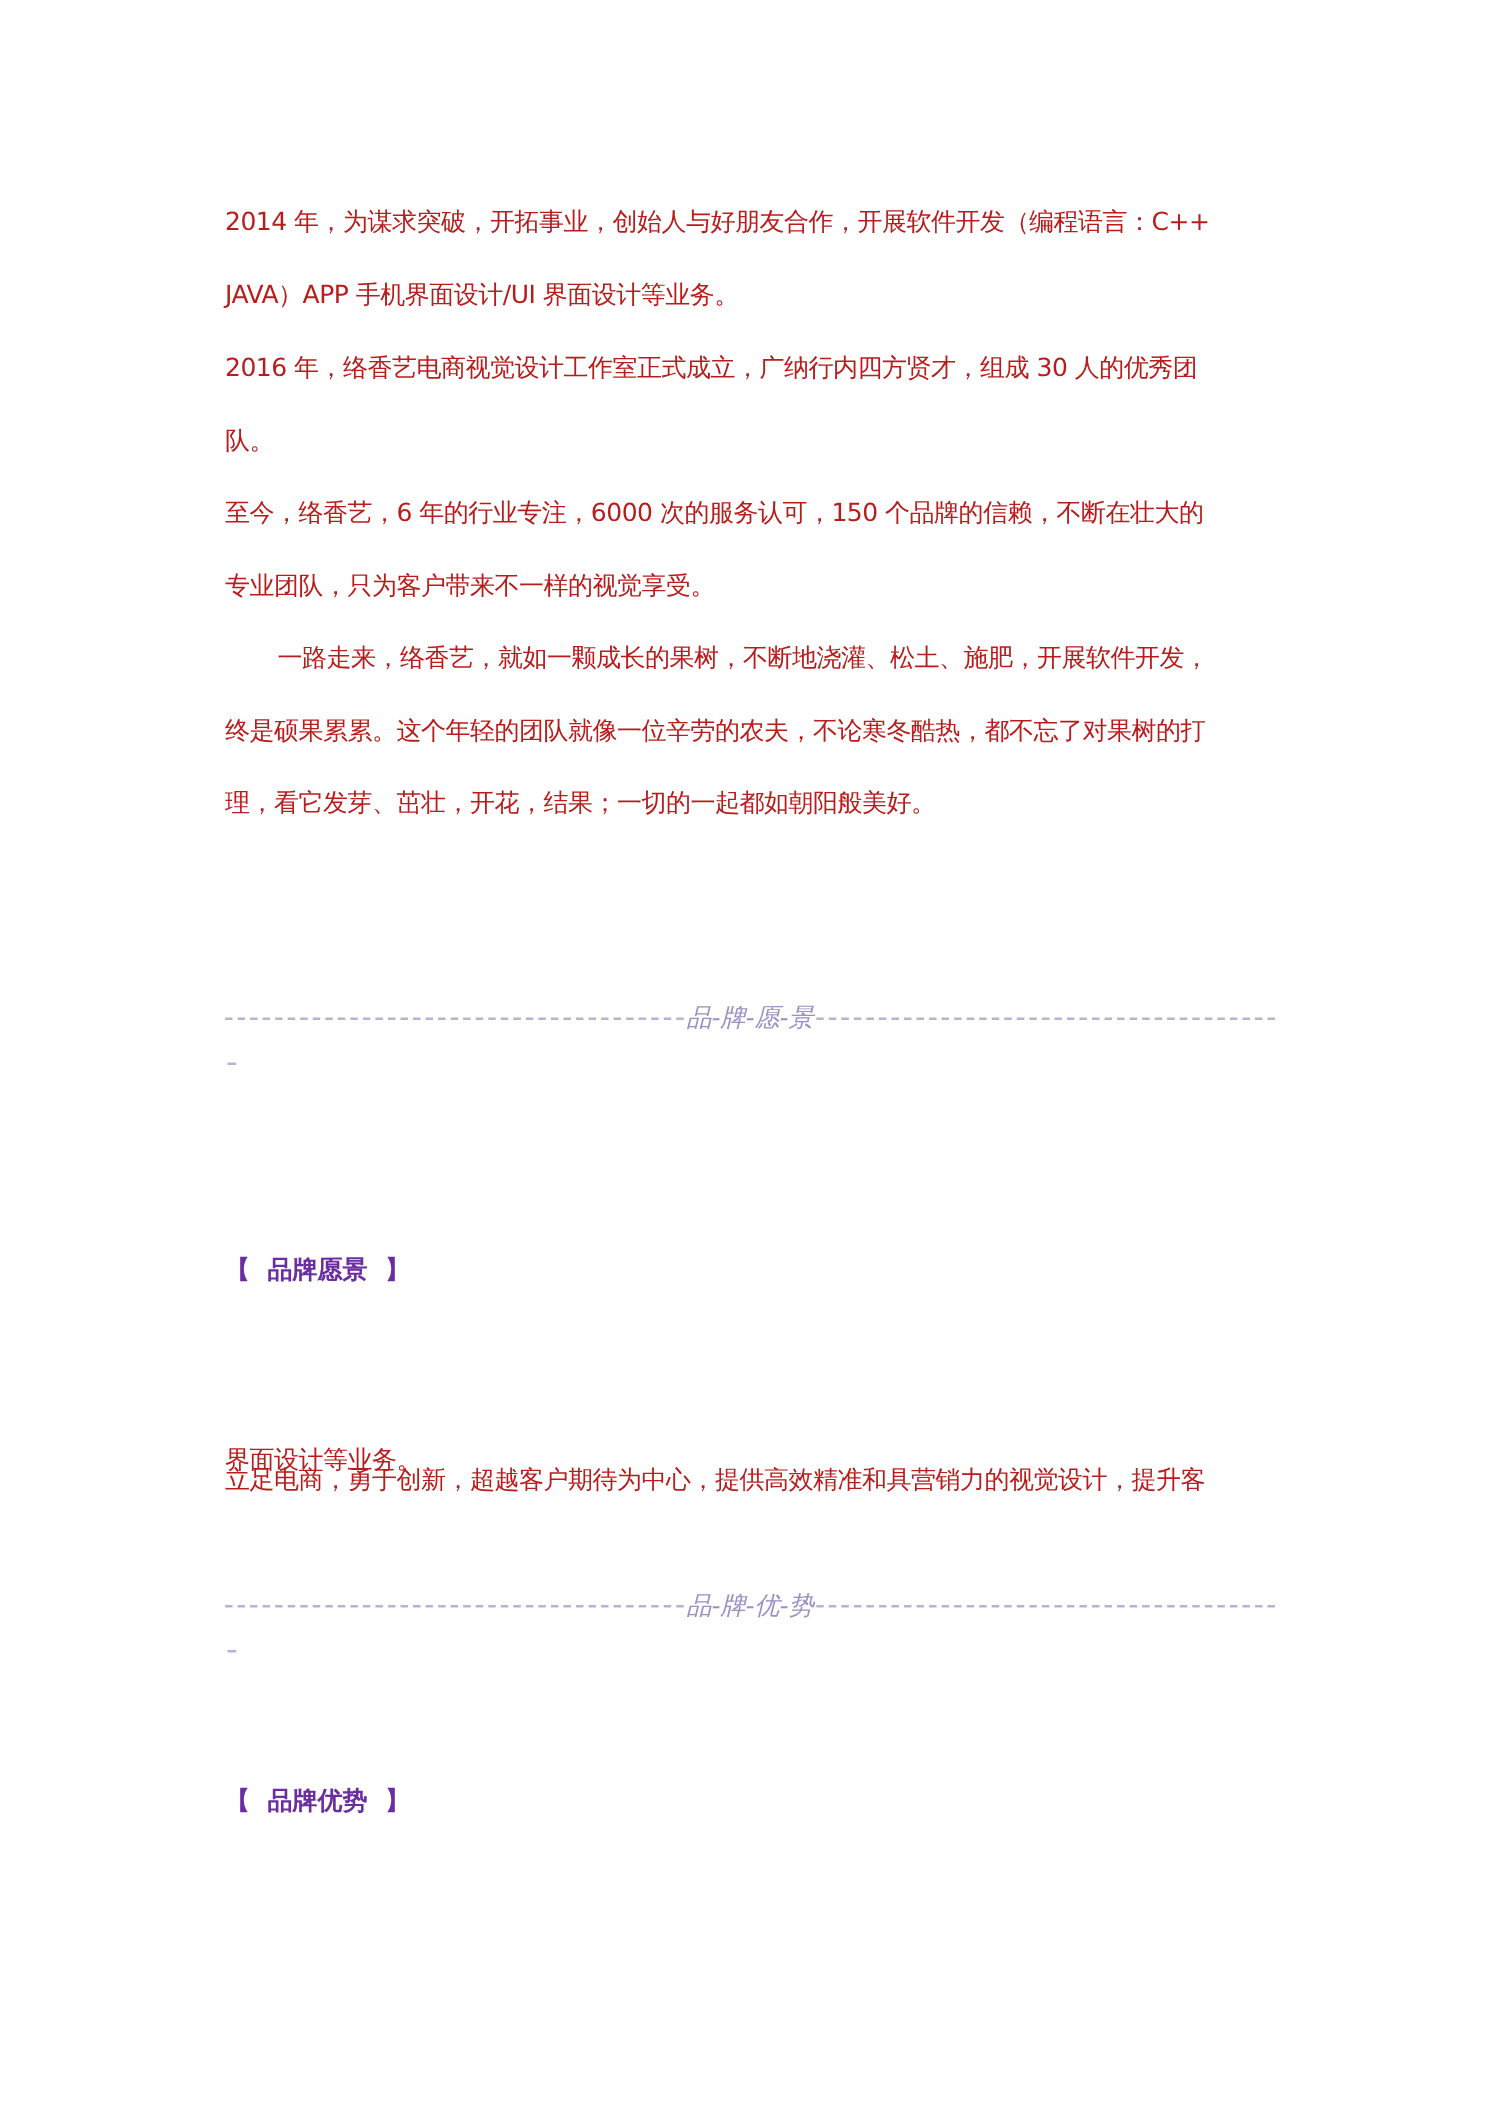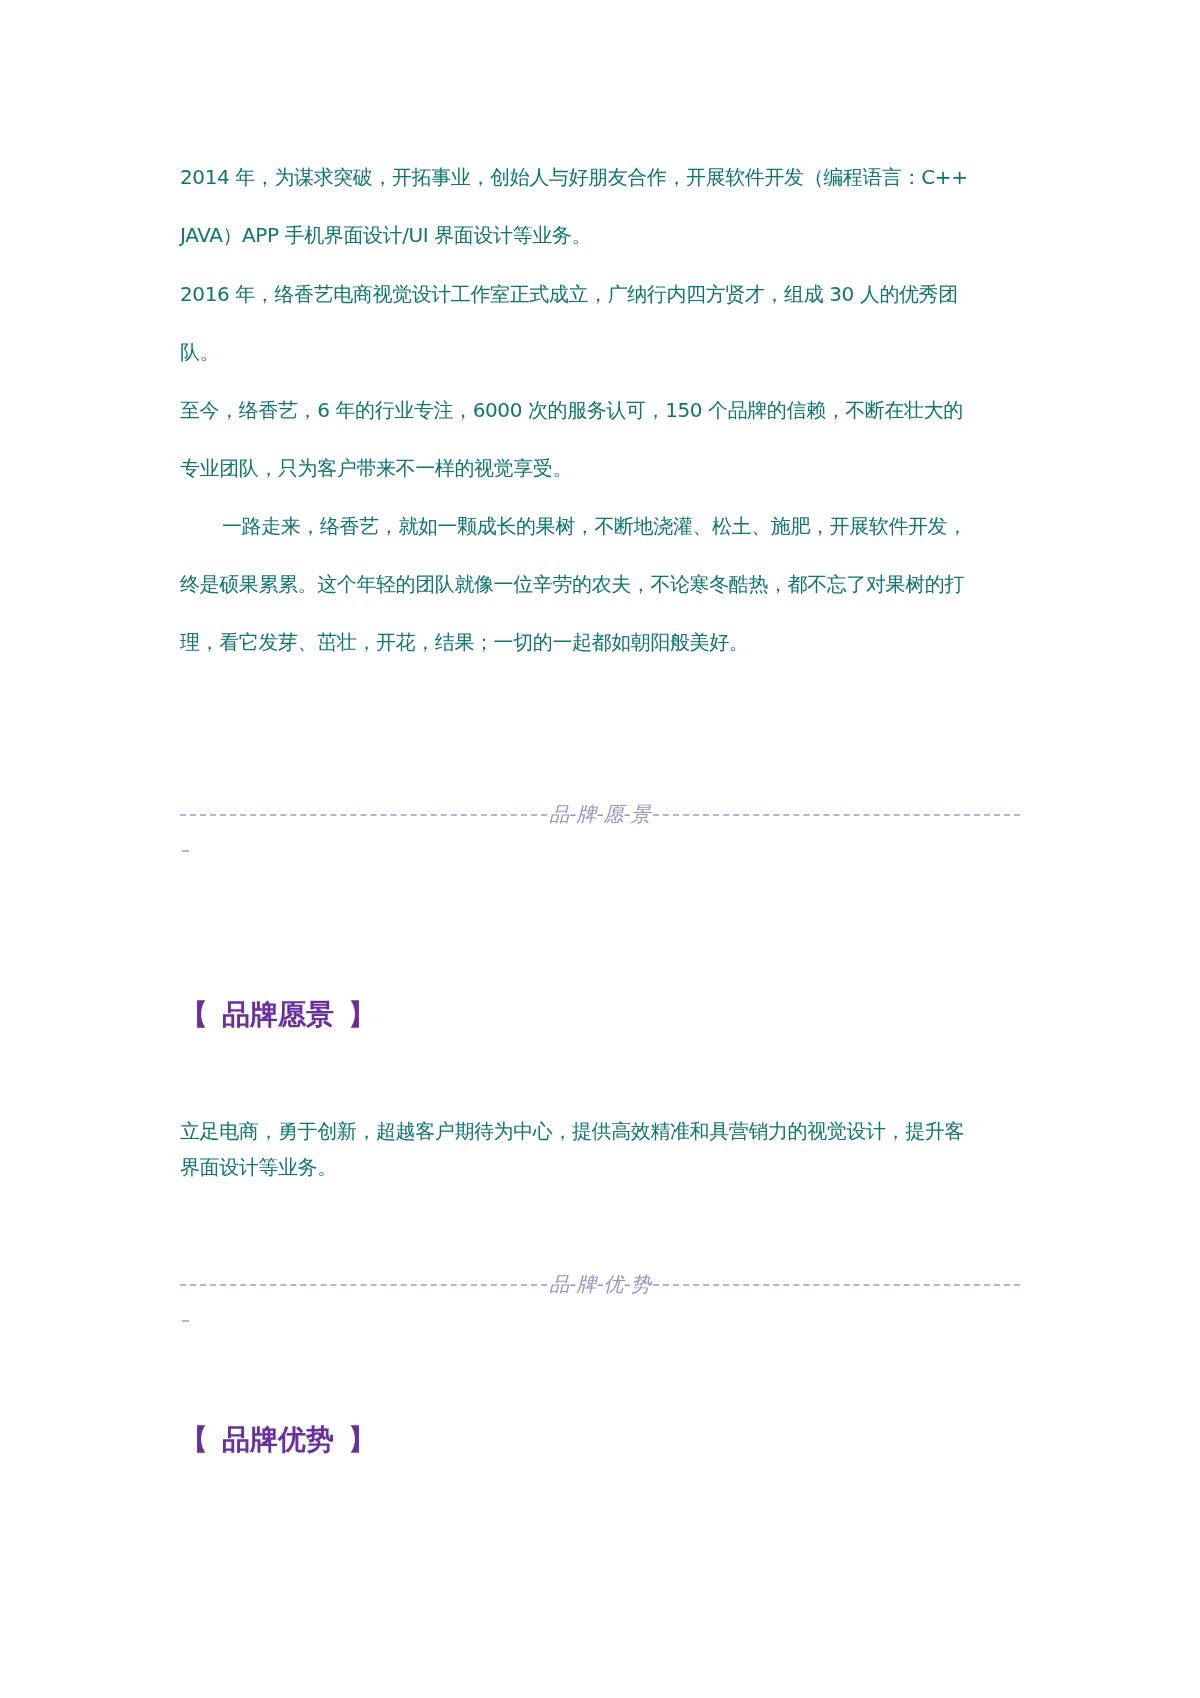--- a/index.html
+++ b/index.html
@@ -21,21 +21,21 @@
       top: 0;
       width: 840px;
     }
     .line {
       position: absolute;
       left: 0;
       white-space: nowrap;
       font-size: 20px;
       line-height: 28px;
       letter-spacing: -0.4px;
-      color: #0f766e;
+      color: #b91c1c;
     }
     .indent { padding-left: 42px; }
     .divider {
       position: absolute;
       left: 0;
       width: 840px;
       height: 28px;
       display: flex;
       align-items: center;
       color: #9a8fc0;
@@ -57,21 +57,21 @@
     .stray-dash {
       position: absolute;
       left: 2px;
       width: 7px;
       height: 0;
       border-top: 2px solid #b9b2d8;
     }
     .section-heading {
       position: absolute;
       left: 0;
-      font-size: 28px;
+      font-size: 20px;
       line-height: 30px;
       font-weight: bold;
       color: #6a2ea0;
       white-space: nowrap;
     }
     .section-heading .bracket { color: #6a2ea0; }
     .section-heading .title { margin: 0 14px 0 14px; }
   </style>
 </head>
 <body>
@@ -92,21 +92,21 @@
     <span class="dash-run"></span>
     <span class="divider-label">品-牌-愿-景</span>
     <span class="dash-run"></span>
   </div>
   <div class="stray-dash" style="top:850px"></div>
 
   <div class="section-heading" style="top:1000px">
     <span class="bracket">【</span><span class="title">品牌愿景</span><span class="bracket">】</span>
   </div>
 
-  <div class="line" style="top:1117px">立足电商，勇于创新，超越客户期待为中心，提供高效精准和具营销力的视觉设计，提升客</div>
+  <div class="line" style="top:1169px">立足电商，勇于创新，超越客户期待为中心，提供高效精准和具营销力的视觉设计，提升客</div>
   <div class="line" style="top:1153px">界面设计等业务。</div>
 
   <div class="divider" style="top:1270px">
     <span class="dash-run"></span>
     <span class="divider-label">品-牌-优-势</span>
     <span class="dash-run"></span>
   </div>
   <div class="stray-dash" style="top:1320px"></div>
 
   <div class="section-heading" style="top:1425px">

